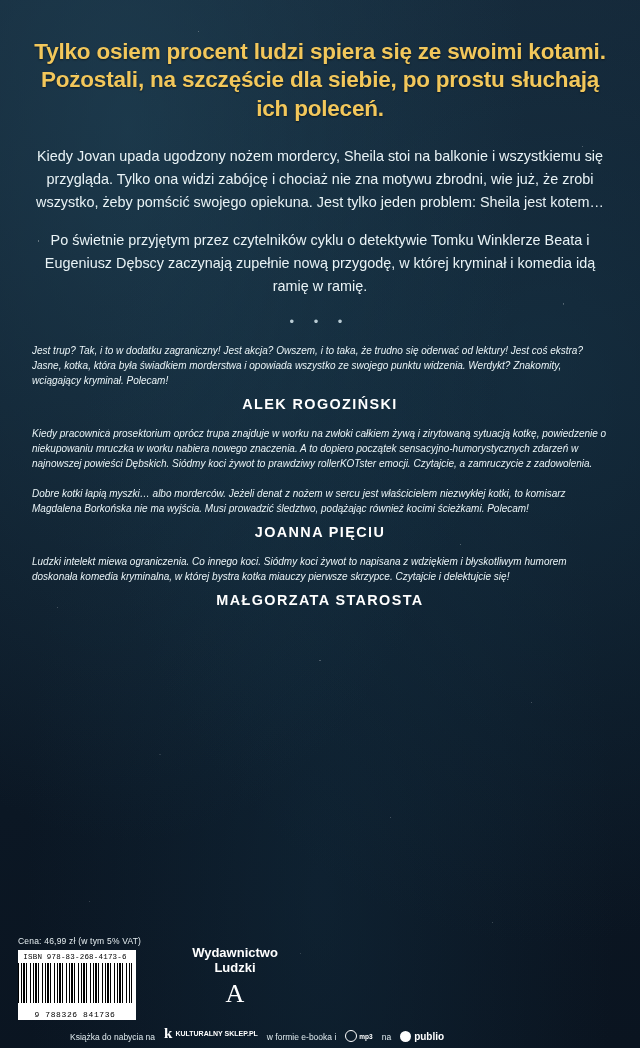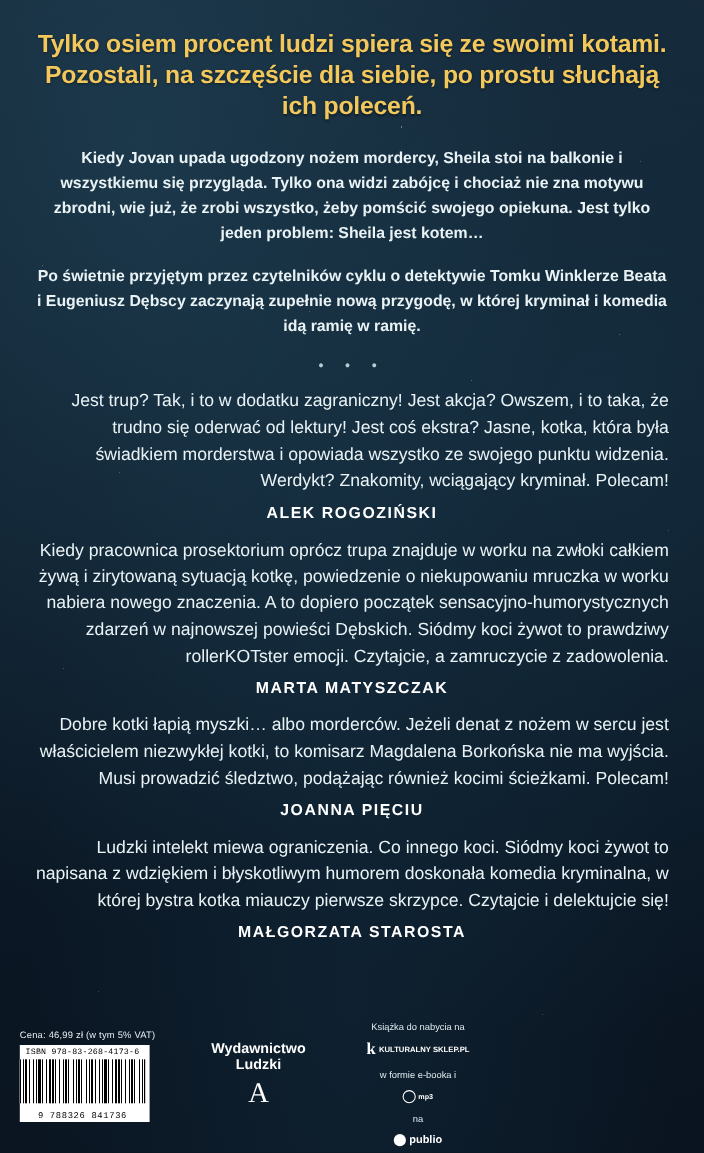--- a/index.html
+++ b/index.html
@@ -51,21 +51,21 @@
       radial-gradient(1px 1px at 25% 72%, rgba(255,255,255,0.35) 50%, transparent 51%),
       radial-gradient(1.2px 1.2px at 61% 78%, rgba(255,255,255,0.4) 50%, transparent 51%),
       radial-gradient(1px 1px at 14% 86%, rgba(255,255,255,0.3) 50%, transparent 51%),
       radial-gradient(1px 1px at 47% 91%, rgba(255,255,255,0.3) 50%, transparent 51%),
       radial-gradient(1px 1px at 77% 88%, rgba(255,255,255,0.35) 50%, transparent 51%);
   }
 
   .content {
     position: relative;
     z-index: 2;
-    padding: 4px 26px;
+    padding: 16px 26px;
     box-sizing: border-box;
     height: 100%;
   }
 
   .headline {
     color: #f2c75b;
     font-weight: bold;
     font-size: 22.5px;
     line-height: 1.26;
     text-align: center;
@@ -74,40 +74,40 @@
     text-shadow: 0 1px 2px rgba(0,0,0,0.45);
   }
 
   .blurb {
     color: #e9f3f6;
     font-size: 14.4px;
     line-height: 1.58;
     text-align: center;
     margin-top: 22px;
     padding: 0 6px;
-    font-weight: bold;
   }
   .blurb p { margin: 0 0 16px 0; }
 
   .dots {
     text-align: center;
     color: #b9ccd4;
     letter-spacing: 8px;
     font-size: 13px;
     margin: 8px 0 14px 0;
   }
 
   .review {
     margin-bottom: 14px;
   }
   .review-text {
     color: #e9f3f6;
-    font-size: 16px;
+    font-style: italic;
+    font-size: 10px;
     line-height: 1.52;
-    text-align: right;
+    text-align: left;
     padding: 0 6px;
   }
   .review-author {
     color: #ffffff;
     font-weight: bold;
     font-size: 14.4px;
     letter-spacing: 1.4px;
     text-align: center;
     margin-top: 8px;
   }
@@ -247,26 +247,25 @@
     font-size: 5px;
     font-weight: normal;
     letter-spacing: 0.4px;
     color: #cddbe0;
   }
 
   .bottom-strip {
     position: absolute;
     left: 0; right: 0; bottom: 6px;
     display: flex;
-    align-items: center;
+    align-items: flex-end;
     gap: 9px;
-    padding-left: 120px;
+    padding-left: 70px;
     font-size: 8.5px;
     color: #dfeaee;
-    flex-direction: column;
   }
   .ks-logo {
     display: flex;
     align-items: center;
     gap: 3px;
     color: #fff;
     font-weight: bold;
     font-size: 7px;
     line-height: 1.05;
   }
@@ -320,21 +319,20 @@
 
     <div class="dots">• • •</div>
 
     <div class="review">
       <div class="review-text">Jest trup? Tak, i to w dodatku zagraniczny! Jest akcja? Owszem, i to taka, że trudno się oderwać od lektury! Jest coś ekstra? Jasne, kotka, która była świadkiem morderstwa i opowiada wszystko ze swojego punktu widzenia. Werdykt? Znakomity, wciągający kryminał. Polecam!</div>
       <div class="review-author">ALEK ROGOZIŃSKI</div>
     </div>
 
     <div class="review">
       <div class="review-text">Kiedy pracownica prosektorium oprócz trupa znajduje w worku na zwłoki całkiem żywą i zirytowaną sytuacją kotkę, powiedzenie o niekupowaniu mruczka w worku nabiera nowego znaczenia. A to dopiero początek sensacyjno-humorystycznych zdarzeń w najnowszej powieści Dębskich. Siódmy koci żywot to prawdziwy rollerKOTster emocji. Czytajcie, a zamruczycie z zadowolenia.</div>
-      <div class="review-author">MARTA MATYSZCZAK</div>
     </div>
 
     <div class="review">
       <div class="review-text">Dobre kotki łapią myszki… albo morderców. Jeżeli denat z nożem w sercu jest właścicielem niezwykłej kotki, to komisarz Magdalena Borkońska nie ma wyjścia. Musi prowadzić śledztwo, podążając również kocimi ścieżkami. Polecam!</div>
       <div class="review-author">JOANNA PIĘCIU</div>
     </div>
 
     <div class="review">
       <div class="review-text">Ludzki intelekt miewa ograniczenia. Co innego koci. Siódmy koci żywot to napisana z wdziękiem i błyskotliwym humorem doskonała komedia kryminalna, w której bystra kotka miauczy pierwsze skrzypce. Czytajcie i delektujcie się!</div>
       <div class="review-author">MAŁGORZATA STAROSTA</div>

